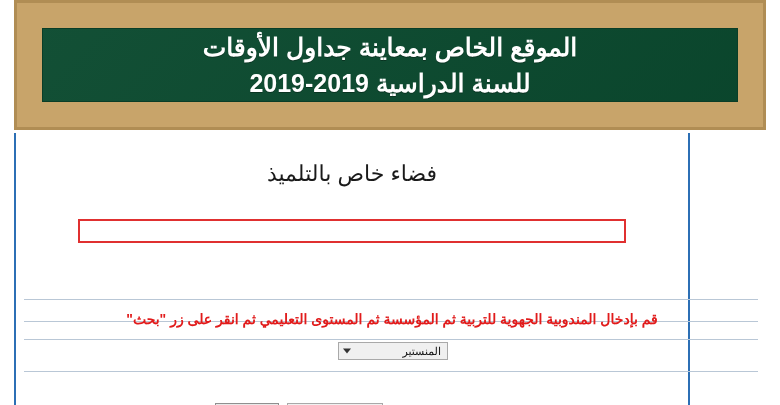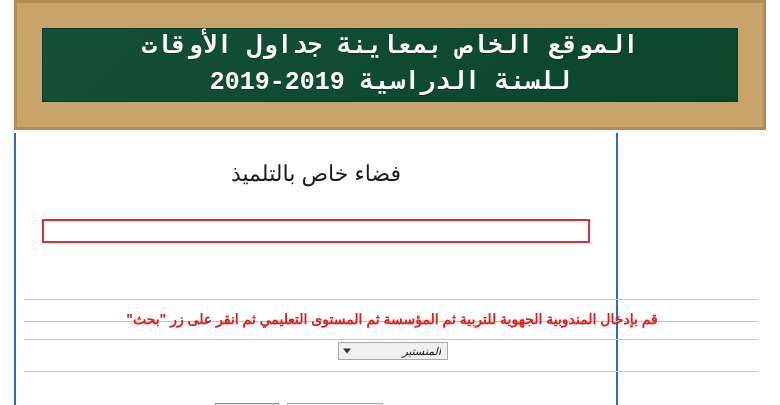--- a/index.html
+++ b/index.html
@@ -26,21 +26,20 @@
   .board-outer {
     position: absolute;
     left: 14px;
     top: 0px;
     width: 752px;
     height: 130px;
     background: #c8a46a;
     border: 3px solid #b08d54;
     box-sizing: border-box;
     padding: 25px;
-    font-family: Liberation Mono, monospace;
   }
   .board-inner {
     width: 100%;
     height: 100%;
     background: #0b4a2f;
     background-image: linear-gradient(135deg, rgba(255,255,255,0.03) 0%, rgba(0,0,0,0.06) 100%);
     border: 1px solid #0a3d27;
     box-sizing: border-box;
     display: flex;
     flex-direction: column;
@@ -56,21 +55,21 @@
     direction: rtl;
     letter-spacing: 0px;
     text-shadow: 0 1px 0 rgba(0,0,0,0.3);
   }
 
   
   .content-panel {
     position: absolute;
     left: 14px;
     top: 133px;
-    width: 604px;
+    width: 676px;
     height: 272px;
     background: #ffffff;
     border-right: 2px solid #2c6fb5;
     border-left: 2px solid #2c6fb5;
     box-sizing: border-box;
   }
 
   .sub-title {
     margin-top: 28px;
     text-align: center;
@@ -154,21 +153,20 @@
     box-sizing: border-box;
     font-size: 11px;
     color: #111;
     direction: rtl;
     display: flex;
     align-items: center;
     justify-content: flex-start;
     padding: 0 4px;
     margin-left: 8px;
     margin-right: 6px;
-    font-style: italic;
   }
   .sel-1 { width: 110px; }
   .sel-2 { width: 110px; }
   .sel-3 { width: 96px; }
 
   .select-box .caret {
     position: absolute;
     left: 4px;
     top: 50%;
     transform: translateY(-50%);

